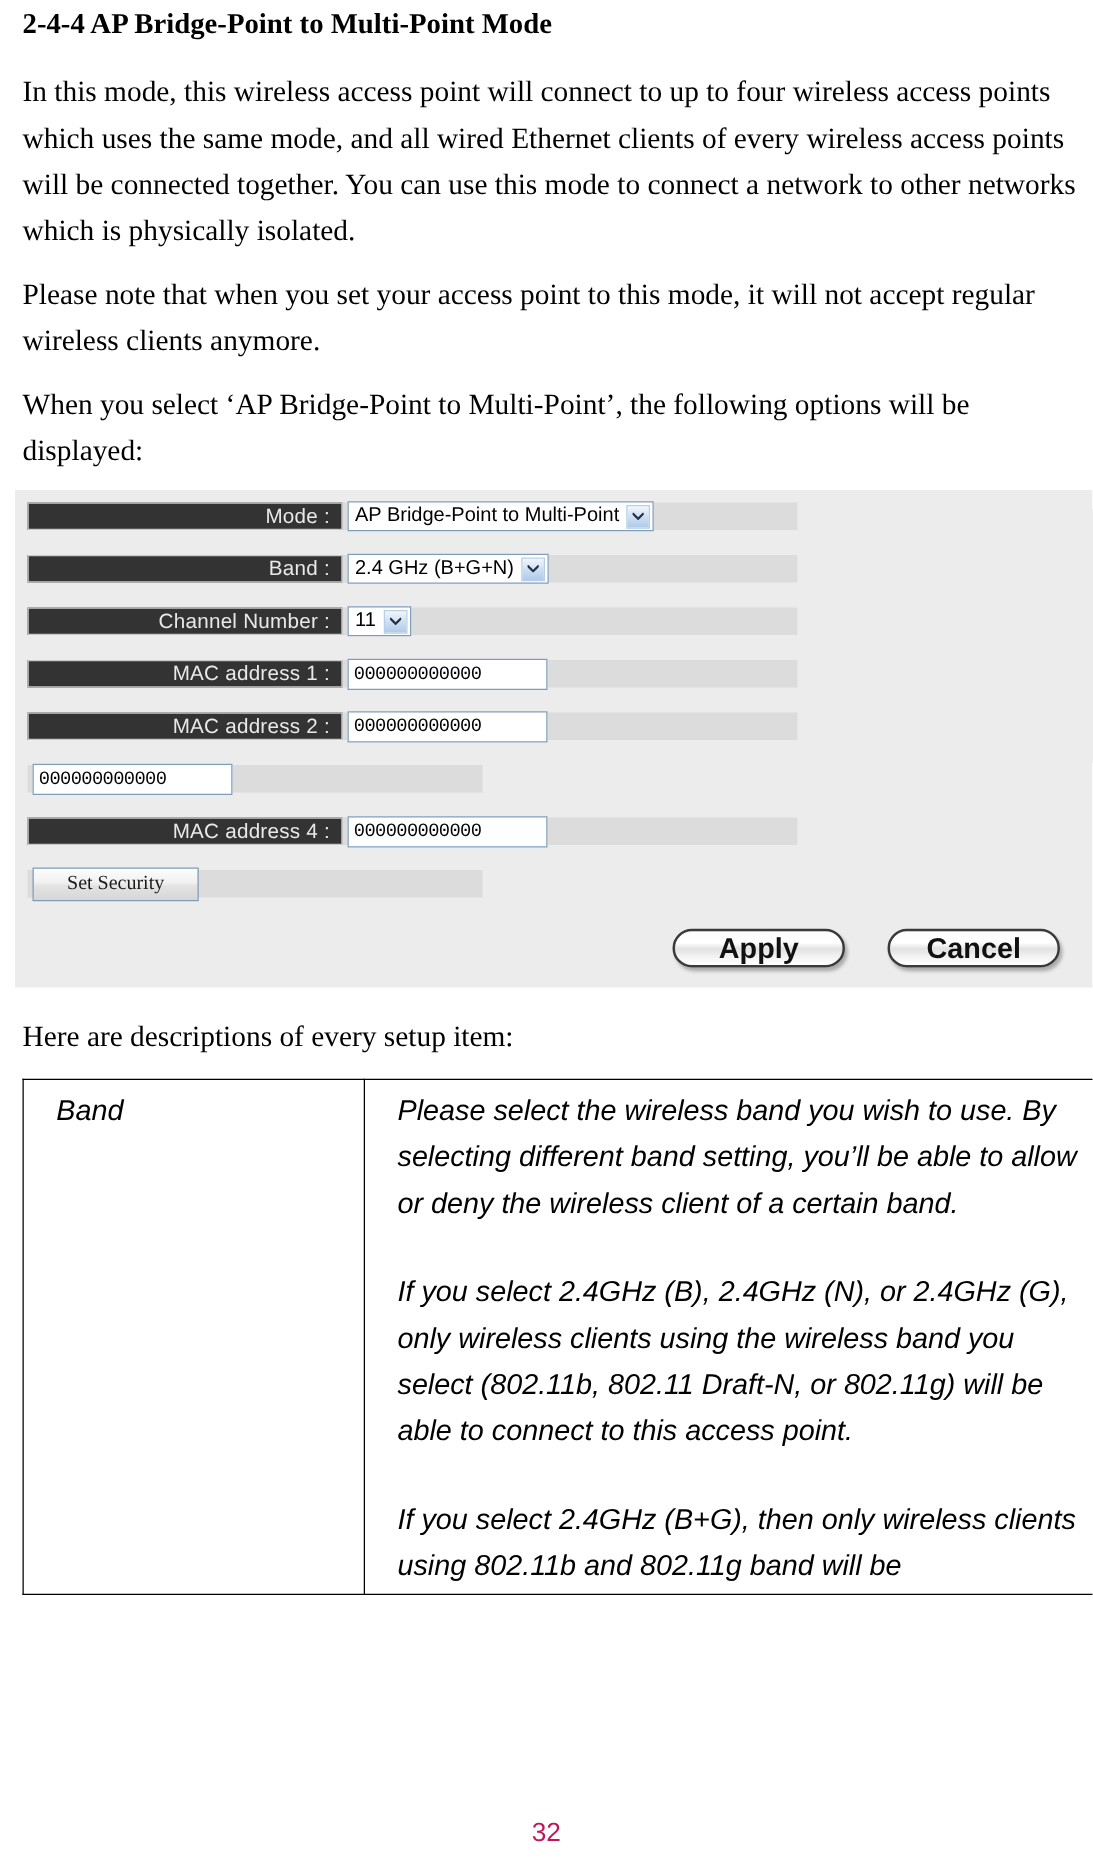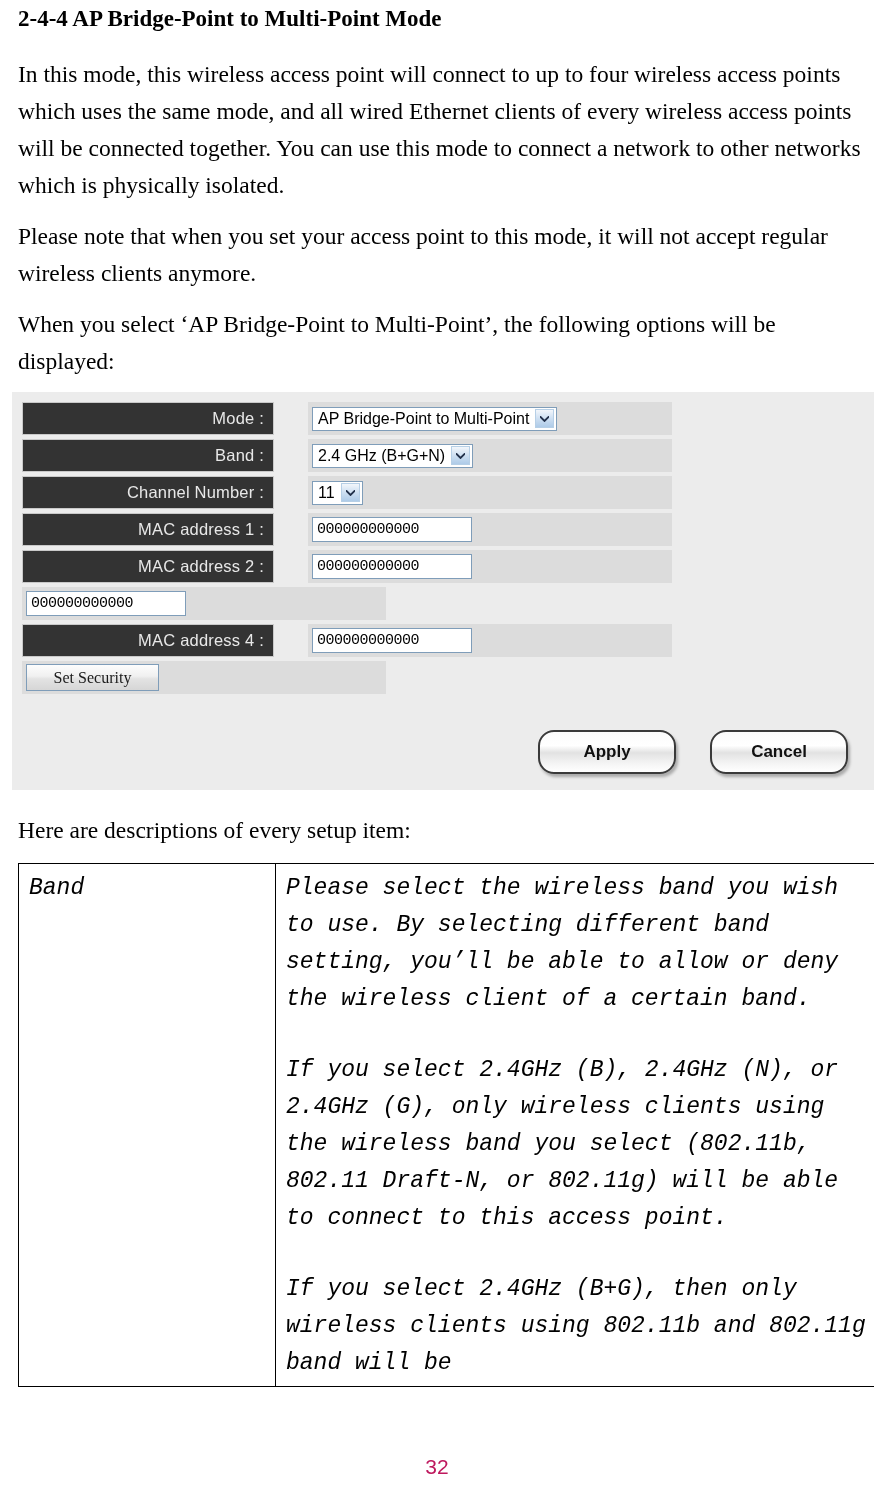--- a/index.html
+++ b/index.html
@@ -51,23 +51,22 @@
     height: 398px;
     background: #ececec;
     box-sizing: border-box;
     padding: 10px 0 0 10px;
     font-family: "Liberation Sans", "DejaVu Sans", sans-serif;
   }
 
   .form-row {
     display: flex;
     align-items: stretch;
-    height: 33px;
-    margin-bottom: 4px;
-    gap: 34px;
+    height: 22px;
+    margin-bottom: 20px;
   }
 
   .row-label {
     width: 252px;
     background: #333333;
     border: 1px solid #c9c9c9;
     box-sizing: border-box;
     color: #e8e8e8;
     font-size: 16.5px;
     display: flex;
@@ -150,51 +149,51 @@
   
   .pill-area {
     position: absolute;
     right: 26px;
     bottom: 16px;
     display: flex;
     gap: 34px;
   }
   .pill {
     width: 138px;
-    height: 44px;
+    height: 31px;
     border-radius: 16px;
     background: linear-gradient(to bottom, #fbfbfb 0%, #ffffff 34%, #e2e2e2 52%, #f4f4f4 78%, #ffffff 100%);
     border: 2px solid #3a3a3a;
     box-shadow: 2px 3px 3px rgba(0,0,0,0.28);
     font-family: "Liberation Sans", "DejaVu Sans", sans-serif;
-    font-size: 17px;
+    font-size: 23px;
     font-weight: bold;
     color: #111111;
     display: flex;
     align-items: center;
     justify-content: center;
     cursor: pointer;
     box-sizing: border-box;
   }
 
   
   .desc-table {
     border-collapse: collapse;
     width: 858px;
     margin: 0 0 0 6px;
     table-layout: fixed;
   }
   .desc-table td {
     border: 1px solid #000000;
     vertical-align: top;
-    font-family: Liberation Mono, monospace;
+    font-family: Liberation Sans, sans-serif;
     font-style: italic;
     font-size: 23px;
     line-height: 37px;
-    padding: 6px 8px 4px 10px;
+    padding: 6px 8px 4px 26px;
   }
   .desc-table td.col-term { width: 238px; }
   .desc-table p { margin: 0; }
   .desc-table p + p { margin-top: 34px; }
 
   .page-number {
     position: absolute;
     left: 0;
     right: 0;
     bottom: 12px;

